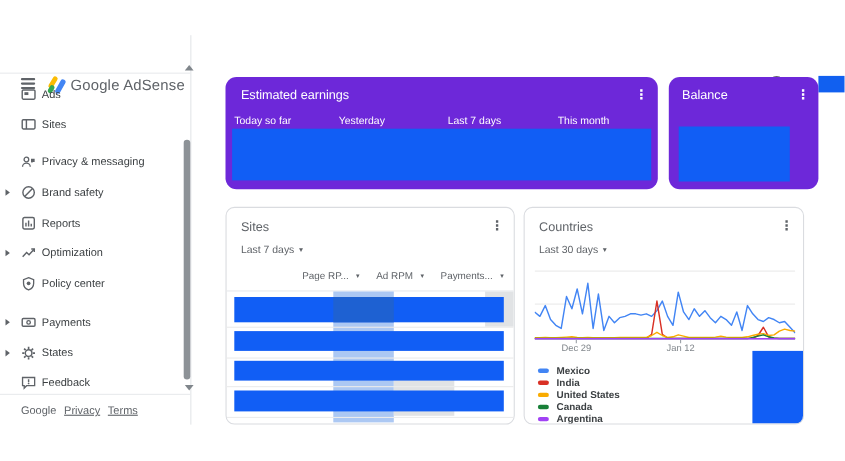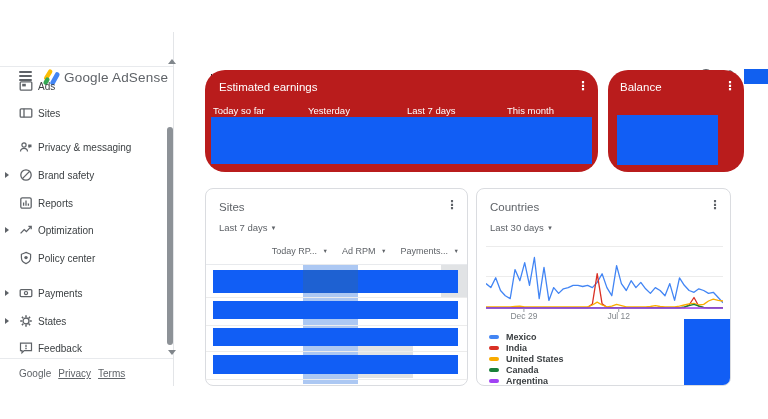--- a/index.html
+++ b/index.html
@@ -27,21 +27,21 @@
   .side-item .lbl { position:absolute; left:38px; font-size:10px; color:#3c4043; white-space:nowrap; }
   .hdiv { position:absolute; background:#e8eaed; height:1px; }
   .side-footer { position:absolute; left:19px; top:368px; font-size:10px; color:#5f6368; }
   .side-footer a { color:#5f6368; text-decoration:underline; margin-left:7px; cursor:pointer; }
   .scroll-thumb { position:absolute; left:167px; top:127px; width:6px; height:218px; background:#8d9297; border-radius:3px; }
   .scroll-arrow { position:absolute; left:168px; width:0; height:0; border-left:4px solid transparent; border-right:4px solid transparent; }
   .scroll-up { top:59px; border-bottom:5px solid #80868b; }
   .scroll-down { top:350px; border-top:5px solid #80868b; }
 
   
-  .card-blue { position:absolute; background:#b91c1c; border-radius:20px; overflow:hidden; color:#fff;padding-left:12px; }
+  .card-blue { position:absolute; background:#6d28d9; border-radius:10px; overflow:hidden; color:#fff;padding-left:12px; }
   .card-white { position:absolute; background:#fff; border:1px solid #dadce0; border-radius:8px; overflow:hidden; }
   .card-title-w { position:absolute; left:14px; top:11px; font-size:11.5px; font-weight:500; color:#fff; }
   .card-title-g { position:absolute; left:13px; top:12px; font-size:11.5px; color:#5f6368; }
   .kebab { position:absolute; top:9px; font-size:12px; font-weight:bold; line-height:14px; cursor:pointer; }
   .kebab.w { color:#fff; }
   .kebab.g { color:#5f6368; }
   .range-select { position:absolute; left:13px; top:33px; font-size:9.5px; color:#5f6368; cursor:pointer; }
   .chev { font-size:6px; position:relative; top:-1px; margin-left:3px; color:#5f6368; }
   .redact { position:absolute; background:#115ef5; }
 
@@ -192,21 +192,21 @@
     <span class="card-title-w" style="left:12px">Balance</span>
     <span class="kebab w" style="right:8px">⋮</span>
     <div class="redact" style="left:9px;top:45px;width:101px;height:50px"></div>
   </div>
 
   <div class="card-white" style="left:205px;top:188px;width:263px;height:198px">
     <span class="card-title-g">Sites</span>
     <span class="kebab g" style="right:9px">⋮</span>
     <span class="range-select"><span>Last 7 days</span><span class="chev">▼</span></span>
     <div class="tbl-heads">
-      <span class="th"><span>Today RP...</span> <span class="chev">▼</span></span>
+      <span class="th"><span>Page RP...</span> <span class="chev">▼</span></span>
       <span class="th"><span>Ad RPM</span> <span class="chev">▼</span></span>
       <span class="th"><span>Payments...</span> <span class="chev">▼</span></span>
     </div>
     <div class="hdiv" style="left:0;top:75px;width:261px"></div>
 
     <div class="abs" style="left:97px;top:76px;width:55px;height:119px;background:#acc8f3"></div>
     <div class="abs" style="left:152px;top:152px;width:55px;height:37px;background:#e1e3e5"></div>
     <div class="abs" style="left:235px;top:76px;width:26px;height:32px;background:#e1e3e5"></div>
 
     <div class="rowline" style="top:108px"></div>
@@ -233,21 +233,21 @@
     <polyline points="0.0,39.6 4.8,43.6 9.7,33.8 14.5,46.5 19.3,51.7 24.2,54.6 29.0,25.6 33.9,36.7 38.7,18.7 43.5,41.3 48.4,13.5 53.2,54.6 58.0,23.3 62.9,56.4 67.7,43.6 72.6,49.4 77.4,44.8 82.2,43.6 87.1,41.3 91.9,41.3 96.7,42.5 101.6,41.3 106.4,43.6 111.2,38.4 116.1,29.7 120.9,43.6 125.8,51.7 130.6,21.6 135.4,39.6 140.3,46.5 145.1,36.7 149.9,43.6 154.8,38.4 159.6,44.8 164.4,49.4 169.3,43.6 174.1,46.5 179.0,51.7 183.8,39.6 188.6,56.4 193.5,33.8 198.3,41.3 203.1,46.5 208.0,48.3 212.8,44.8 217.7,46.5 222.5,49.4 227.3,48.3 232.2,53.5 237.0,58.7" fill="none" stroke="#4285f4" stroke-width="1.3" stroke-linejoin="round"></polyline>
         <polyline points="0.0,63.6 4.8,63.6 9.7,63.6 14.5,63.6 19.3,63.6 24.2,63.6 29.0,63.6 33.9,63.6 38.7,63.6 43.5,63.6 48.4,63.6 53.2,63.6 58.0,63.6 62.9,63.6 67.7,63.6 72.6,63.6 77.4,63.6 82.2,63.6 87.1,63.6 91.9,63.6 96.7,63.6 101.6,63.6 106.4,59.9 111.2,29.7 116.1,59.9 120.9,63.3 125.8,63.6 130.6,63.6 135.4,63.6 140.3,63.6 145.1,63.6 149.9,63.6 154.8,63.6 159.6,63.6 164.4,63.6 169.3,63.6 174.1,63.6 179.0,63.6 183.8,63.6 188.6,63.6 193.5,63.6 198.3,63.6 203.1,61.0 208.0,53.5 212.8,62.2 217.7,63.6 222.5,63.6 227.3,63.6 232.2,63.6 237.0,63.6" fill="none" stroke="#d93025" stroke-width="1.3" stroke-linejoin="round"></polyline>
         <polyline points="0.0,63.0 4.8,63.0 9.7,62.8 14.5,63.0 19.3,63.0 24.2,62.8 29.0,62.5 33.9,62.2 38.7,62.8 43.5,63.0 48.4,62.8 53.2,63.0 58.0,63.0 62.9,63.0 67.7,63.0 72.6,63.0 77.4,62.8 82.2,62.8 87.1,62.8 91.9,62.8 96.7,62.8 101.6,62.8 106.4,61.0 111.2,58.1 116.1,61.0 120.9,62.8 125.8,62.2 130.6,60.4 135.4,61.6 140.3,62.8 145.1,62.8 149.9,62.8 154.8,62.8 159.6,62.8 164.4,62.5 169.3,61.6 174.1,62.5 179.0,62.8 183.8,62.8 188.6,62.8 193.5,62.2 198.3,61.0 203.1,59.9 208.0,59.3 212.8,61.0 217.7,60.4 222.5,57.0 227.3,55.2 232.2,56.4 237.0,57.0" fill="none" stroke="#f9ab00" stroke-width="1.3" stroke-linejoin="round"></polyline>
         <polyline points="0.0,63.8 4.8,63.8 9.7,63.8 14.5,63.8 19.3,63.8 24.2,63.8 29.0,63.8 33.9,63.8 38.7,63.8 43.5,63.8 48.4,63.8 53.2,63.8 58.0,63.8 62.9,63.8 67.7,63.8 72.6,63.8 77.4,63.8 82.2,63.8 87.1,63.8 91.9,63.8 96.7,63.8 101.6,63.8 106.4,63.8 111.2,63.8 116.1,63.8 120.9,63.8 125.8,63.8 130.6,63.8 135.4,63.8 140.3,63.8 145.1,63.8 149.9,63.8 154.8,63.8 159.6,63.8 164.4,63.8 169.3,63.8 174.1,63.8 179.0,63.8 183.8,63.8 188.6,63.8 193.5,63.8 198.3,62.8 203.1,61.6 208.0,60.4 212.8,62.2 217.7,63.3 222.5,63.8 227.3,63.8 232.2,63.8 237.0,63.8" fill="none" stroke="#188038" stroke-width="1.3" stroke-linejoin="round"></polyline>
         <polyline points="0.0,64.0 4.8,64.0 9.7,64.0 14.5,64.0 19.3,64.0 24.2,64.0 29.0,64.0 33.9,64.0 38.7,64.0 43.5,64.0 48.4,64.0 53.2,64.0 58.0,64.0 62.9,64.0 67.7,64.0 72.6,64.0 77.4,64.0 82.2,64.0 87.1,64.0 91.9,64.0 96.7,64.0 101.6,64.0 106.4,64.0 111.2,64.0 116.1,64.0 120.9,64.0 125.8,64.0 130.6,64.0 135.4,64.0 140.3,64.0 145.1,64.0 149.9,64.0 154.8,64.0 159.6,64.0 164.4,64.0 169.3,64.0 174.1,64.0 179.0,64.0 183.8,64.0 188.6,64.0 193.5,64.0 198.3,64.0 203.1,64.0 208.0,64.0 212.8,64.0 217.7,64.0 222.5,64.0 227.3,64.0 232.2,64.0 237.0,64.0" fill="none" stroke="#a142f4" stroke-width="1.3" stroke-linejoin="round"></polyline>
         <line x1="37.92" x2="37.92" y1="64.5" y2="68" stroke="#9aa0a6" stroke-width="1"></line>
         <line x1="132.72" x2="132.72" y1="64.5" y2="68" stroke="#9aa0a6" stroke-width="1"></line>
       </svg>
     <div id="axis-labels">
         <span class="axis-label" style="left: 46.92px;">Dec 29</span>
-        <span class="axis-label" style="left: 141.72px;">Jul 12</span>
+        <span class="axis-label" style="left: 141.72px;">Jan 12</span>
       </div>
     <div class="legend" id="legend">
         <div class="legend-item">
           <span class="legend-swatch" style="background: rgb(66, 133, 244);"></span>
           <span class="legend-label">Mexico</span>
         </div>
         <div class="legend-item">
           <span class="legend-swatch" style="background: rgb(217, 48, 37);"></span>
           <span class="legend-label">India</span>
         </div>

